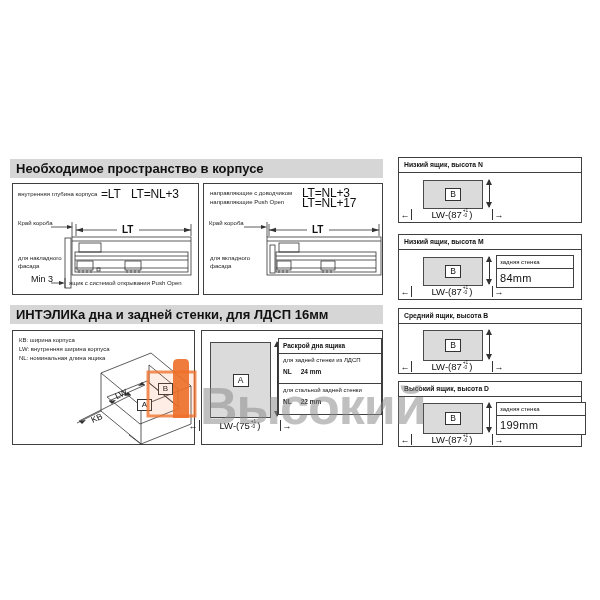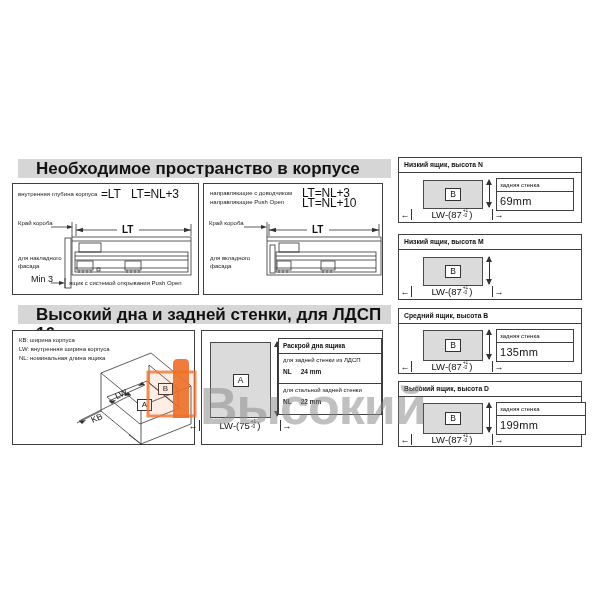--- a/index.html
+++ b/index.html
@@ -1,18 +1,18 @@
 <!DOCTYPE html>
 <html><head>
 <meta charset="utf-8">
 <style>
   html,body{margin:0;padding:0;width:600px;height:600px;background:#fff;
     font-family:"Liberation Sans",sans-serif;color:#111;position:relative;overflow:hidden}
-  .sec-h{position:absolute;left:18px;width:373px;height:19px;background:#d6d6d6;
-    font-size:17px;font-weight:700;line-height:19px;padding-left:18px;box-sizing:border-box}
+  .sec-h{position:absolute;left:10px;width:373px;height:19px;background:#d6d6d6;
+    font-size:13px;font-weight:700;line-height:19px;padding-left:6px;box-sizing:border-box}
   .box{position:absolute;border:1px solid #3f3f3f;background:#fff;box-sizing:border-box}
   .t6{position:absolute;font-size:6px;line-height:1.3;color:#222;white-space:nowrap}
   .t6w{position:absolute;font-size:6px;line-height:1.35;color:#222;width:50px}
   .formula{position:absolute;font-size:12px;font-weight:400;letter-spacing:-0.2px;white-space:nowrap}
   .dimlbl{position:absolute;font-size:10px;font-weight:700;background:#fff;padding:0 1px}
   .minlbl{position:absolute;font-size:9px;font-weight:400}
   .dsvg{position:absolute}
   .dsvg line,.dsvg path.wire,.dsvg rect{stroke:#333;stroke-width:0.8;fill:none}
   .dsvg polygon{fill:#333;stroke:none}
   .panel{position:absolute;left:398px;width:184px;height:66px;border:1px solid #3f3f3f;background:#fff;box-sizing:border-box}
@@ -103,21 +103,21 @@
     <line x1="38" y1="71" x2="48" y2="71"></line>
       <polygon points="52,71 46,69 46,73"></polygon>
     <line x1="52" y1="66" x2="52" y2="76"></line>
   </svg>
 </div>
 
 <div class="box" style="left:203px;top:183px;width:180px;height:112px">
   <span class="t6" style="left:6px;top:6px">направляющие с доводчиком</span>
   <span class="formula" style="left:98px;top:2px">LT=NL+3</span>
   <span class="t6" style="left:6px;top:15px">направляющие Push Open</span>
-  <span class="formula" style="left:98px;top:12px">LT=NL+10</span>
+  <span class="formula" style="left:98px;top:12px">LT=NL+17</span>
   <span class="t6" style="left:5px;top:36px">Край короба</span>
   <span class="dimlbl" style="left:107px;top:40px">LT</span>
   <span class="t6w" style="left:6px;top:70px">для вкладного фасада</span>
   <svg class="dsvg" style="left:0;top:28px" width="180" height="84" viewBox="0 0 180 84">
     <line x1="40" y1="15" x2="59" y2="15"></line>
       <polygon points="63,15 57,13 57,17"></polygon>
     <line x1="63" y1="10" x2="63" y2="25"></line>
     <line x1="65" y1="12" x2="65" y2="24"></line>
       <line x1="175" y1="12" x2="175" y2="24"></line>
     <line x1="65" y1="18" x2="103" y2="18"></line>
@@ -136,21 +136,21 @@
     <rect x="117" y="49" width="14" height="9" fill="#cfcfcf"></rect>
     <line x1="75" y1="58" x2="75" y2="61"></line>
       <line x1="79" y1="58" x2="79" y2="61"></line>
     <line x1="83" y1="58" x2="83" y2="61"></line>
     <line x1="119" y1="58" x2="119" y2="61"></line>
       <line x1="123" y1="58" x2="123" y2="61"></line>
     <line x1="127" y1="58" x2="127" y2="61"></line>
   </svg>
 </div>
 
-<div class="sec-h" style="top:305px">Высокий дна и задней стенки, для ЛДСП 16мм</div>
+<div class="sec-h" style="top:305px">ИНТЭЛИКа дна и задней стенки, для ЛДСП 16мм</div>
 
 <div class="box" style="left:12px;top:330px;width:183px;height:115px">
   <span class="t6" style="left:6px;top:6px">КВ: ширина корпуса</span>
   <span class="t6" style="left:6px;top:15px">LW: внутренняя ширина корпуса</span>
   <span class="t6" style="left:6px;top:24px">NL: номинальная длина ящика</span>
   <svg class="dsvg" style="left:38px;top:16px" width="148" height="98" viewBox="0 0 148 98">
     <path class="wire" d="M50,26 L100,6 L140,39 L90,59 Z"></path>
     <path class="wire" d="M50,26 L50,64 L90,97 L140,77 L140,39"></path>
     <path class="wire" d="M90,59 L90,97"></path>
     <path class="wire" d="M56,50 L96,34 L129,61 L89,77 Z" fill="#ededed"></path>
@@ -207,63 +207,59 @@
   <div class="hdim" style="left:-2px;top:51px;width:110px">
     <span class="dtext">
         <span>LW-(87</span>
         <span class="tol">
           <span>+1</span>
           <span>-0</span>
         </span>
         <span>)</span>
       </span>
   </div>
-  <div class="ptbl" style="left:97px;top:20px;width:78px">
-    <div class="ptbl-h">задняя стенка</div>
-    <div class="ptbl-v">69mm</div>
-  </div>
 </div>
 
 <div class="panel" style="top:234px">
   <div class="ptitle">Низкий ящик, высота M</div>
   <div class="grect" style="left:24px;top:22px;width:58px;height:27px">
     <span class="keybox">B</span>
   </div>
   <div class="varr" style="left:90px;top:22px;height:27px"></div>
   <div class="hdim" style="left:-2px;top:51px;width:110px">
     <span class="dtext">
         <span>LW-(87</span>
         <span class="tol">
           <span>+1</span>
           <span>-0</span>
         </span>
         <span>)</span>
       </span>
   </div>
+  <div class="ptbl" style="left:97px;top:20px;width:78px">
+    <div class="ptbl-h">задняя стенка</div>
+    <div class="ptbl-v">84mm</div>
+  </div>
 </div>
 
 <div class="panel" style="top:308px">
   <div class="ptitle">Средний ящик, высота B</div>
   <div class="grect" style="left:24px;top:21px;width:58px;height:29px">
     <span class="keybox">B</span>
   </div>
   <div class="varr" style="left:90px;top:21px;height:29px"></div>
   <div class="hdim" style="left:-2px;top:52px;width:110px">
     <span class="dtext">
         <span>LW-(87</span>
         <span class="tol">
           <span>+1</span>
           <span>-0</span>
         </span>
         <span>)</span>
       </span>
-  </div>
-  <div class="ptbl" style="left:97px;top:20px;width:78px">
-    <div class="ptbl-h">задняя стенка</div>
-    <div class="ptbl-v">135mm</div>
   </div>
 </div>
 
 <div class="panel" style="top:381px">
   <div class="ptitle">Высокий ящик, высота D</div>
   <div class="grect" style="left:24px;top:21px;width:58px;height:29px">
     <span class="keybox">B</span>
   </div>
   <div class="varr" style="left:90px;top:21px;height:29px"></div>
   <div class="hdim" style="left:-2px;top:52px;width:110px">

